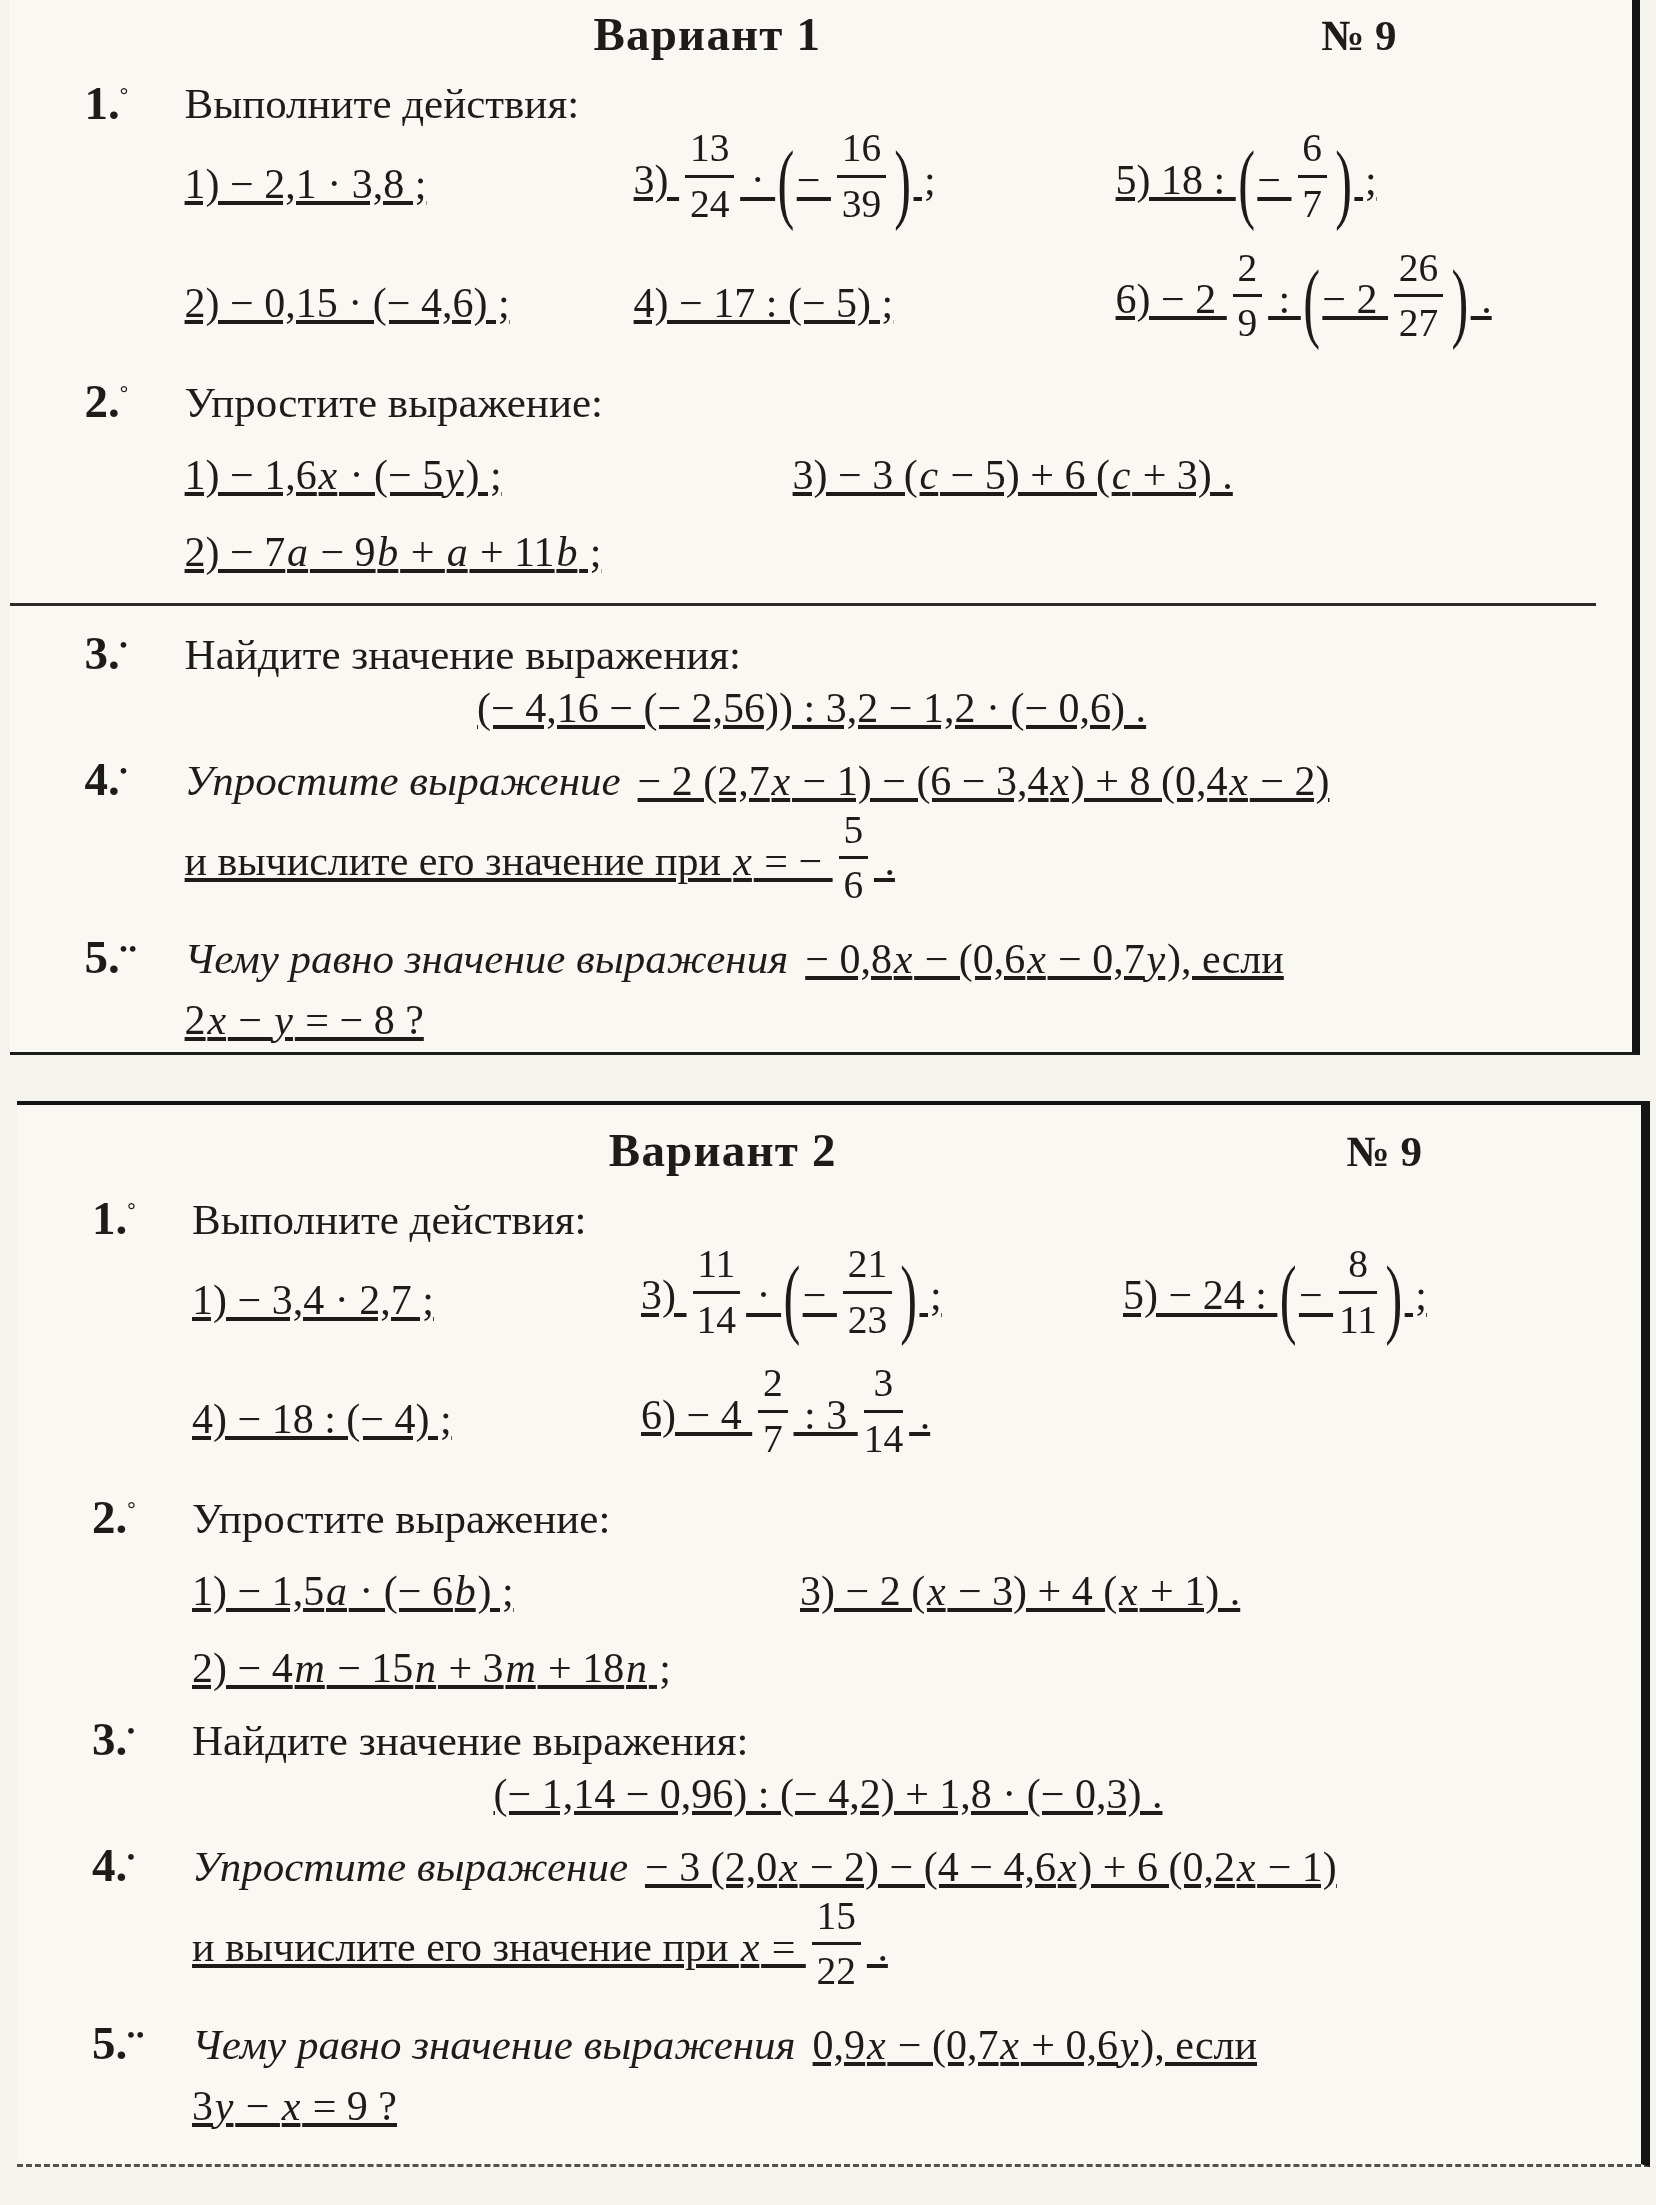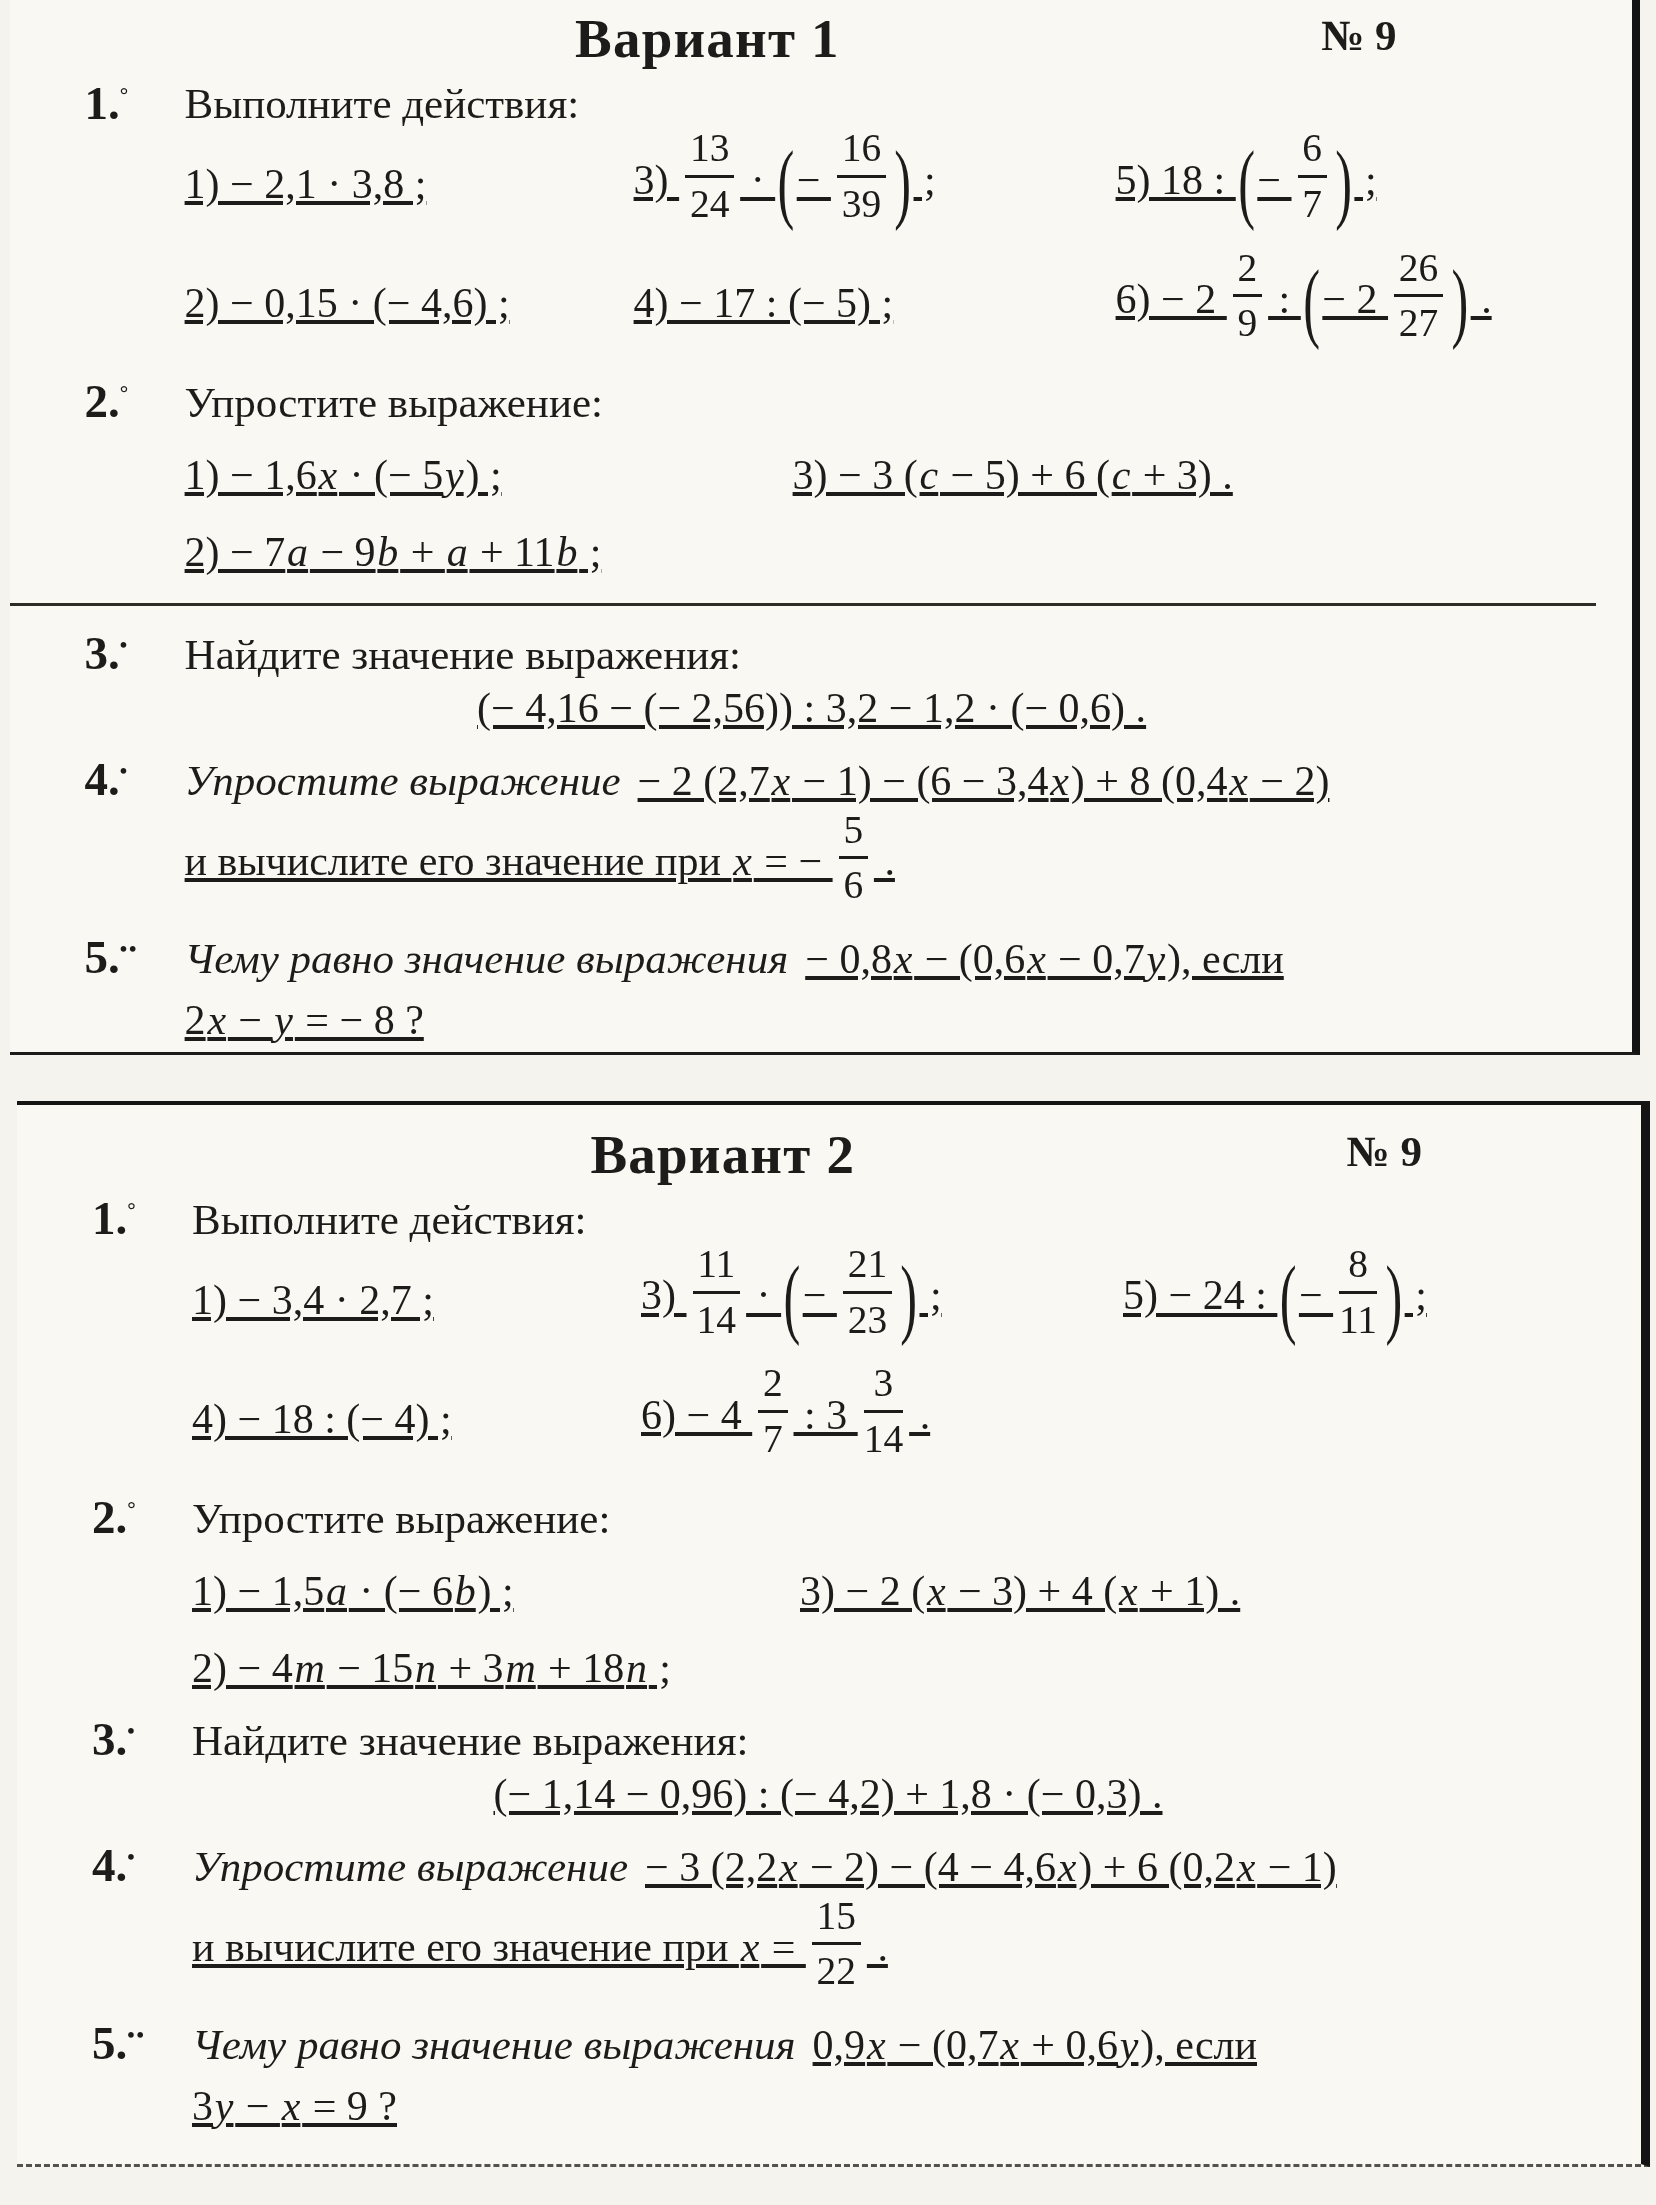--- a/index.html
+++ b/index.html
@@ -19,21 +19,21 @@
   }
   .sheet2{
     left:17px;top:1101px;width:1633px;height:1066px;
     border-top:4.2px solid #141414;
     border-right:9.6px solid #141414;
     border-bottom:3px dashed #55514c;
     padding:18px 20px 0 0;overflow:hidden;
   }
   .vhead{position:relative;height:60px;}
   .vtitle{position:absolute;left:44%;transform:translateX(-50%);top:0;
-    font-weight:bold;font-size:55px;letter-spacing:1.2px;}
+    font-weight:bold;font-size:47px;letter-spacing:1.2px;}
   .vnum{position:absolute;right:199px;top:3.6px;font-weight:bold;font-size:43px;}
   .task{position:relative;padding-left:175px;}
   .marker{position:absolute;left:75px;top:-3.6px;font-weight:bold;font-size:47px;}
   .marker sup{font-size:0.45em;vertical-align:super;letter-spacing:1.8px;}
   .tlabel{font-size:43px;}
   .mt-t1{margin-top:12px;}
   .mt-t2{margin-top:27px;}
   .mt-t3{margin-top:24px;}
   .mt-t4{margin-top:24px;}
   .mt-t5{margin-top:21px;}
@@ -143,21 +143,21 @@
 
   <div class="task mt-t3">
     <span class="marker"><span>3.</span><sup>•</sup></span>
     <div class="tlabel">Найдите значение выражения:</div>
     <div class="mexp centered"><span>(− 1,14 − 0,96) : (− 4,2) + 1,8 · (− 0,3) .</span></div>
   </div>
 
   <div class="task mt-t4">
     <span class="marker"><span>4.</span><sup>•</sup></span>
     <div class="exprline">
-      <span class="tlabel inlinelabel">Упростите выражение</span><span class="mexp"><span>− 3 (2,2</span><span class="mv">x</span><span> − 2) − (4 − 4,6</span><span class="mv">x</span><span>) + 6 (0,2</span><span class="mv">x</span><span> − 1)</span></span>
+      <span class="tlabel inlinelabel">Упростите выражение</span><span class="mexp"><span>− 3 (2,0</span><span class="mv">x</span><span> − 2) − (4 − 4,6</span><span class="mv">x</span><span>) + 6 (0,2</span><span class="mv">x</span><span> − 1)</span></span>
     </div>
     <div class="mexp line2"><span>и вычислите его значение при  </span><span class="mv">x</span><span> = </span><span class="frac"><span class="fn">15</span><span class="fd">22</span></span><span> .</span></div>
   </div>
 
   <div class="task mt-t5">
     <span class="marker"><span>5.</span><sup>••</sup></span>
     <div class="exprline">
       <span class="tlabel inlinelabel">Чему равно значение выражения</span><span class="mexp"><span>0,9</span><span class="mv">x</span><span> − (0,7</span><span class="mv">x</span><span> + 0,6</span><span class="mv">y</span><span>),  если</span></span>
     </div>
     <div class="mexp line2"><span>3</span><span class="mv">y</span><span> − </span><span class="mv">x</span><span> = 9 ?</span></div>

